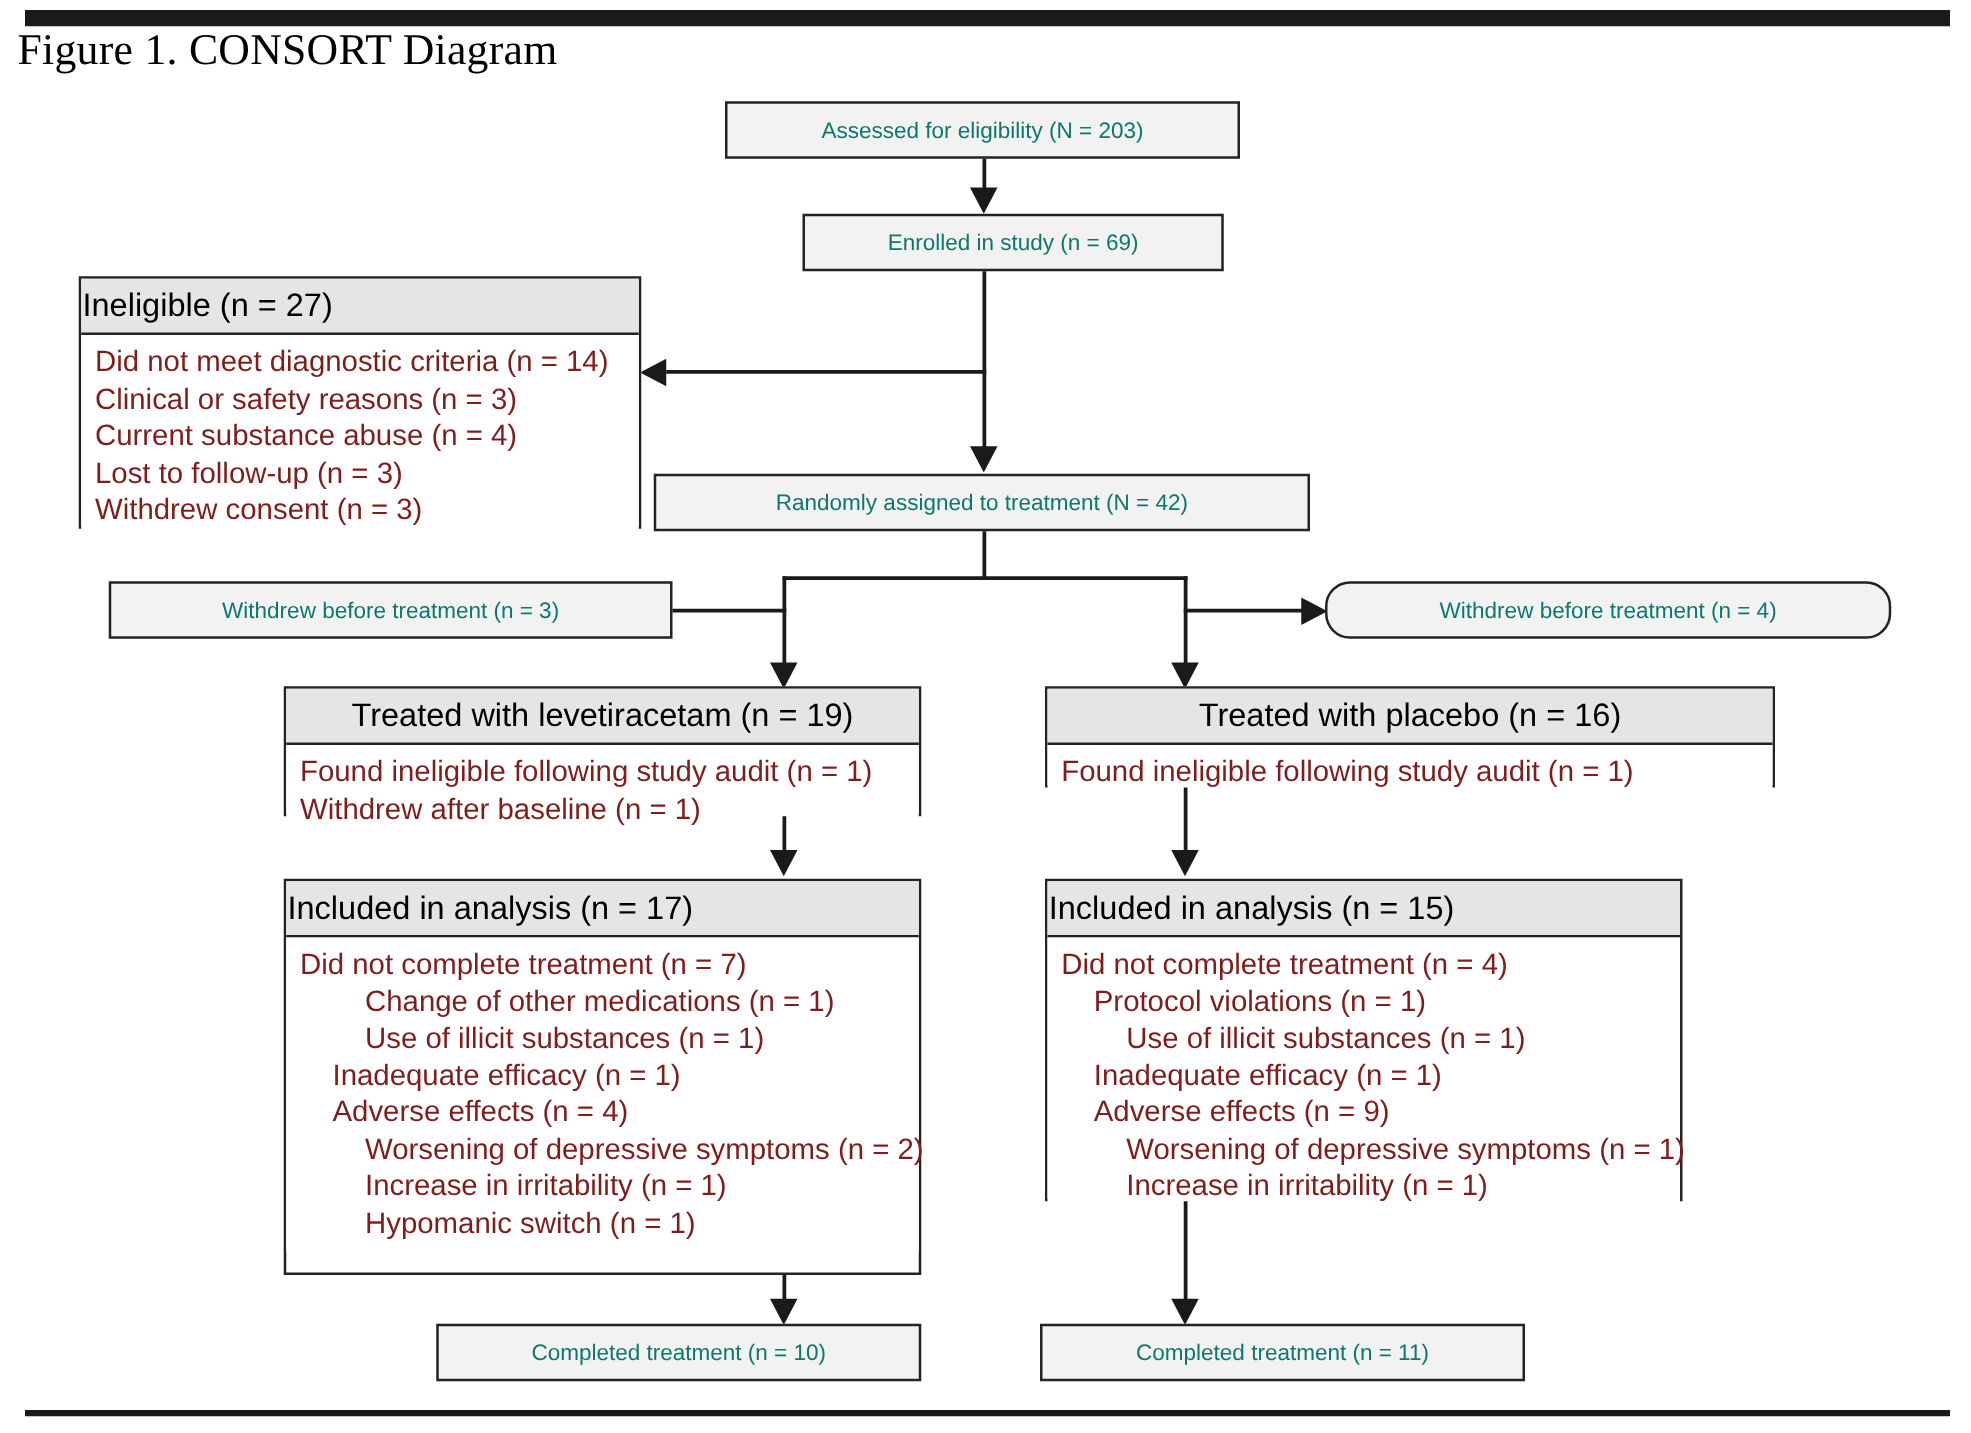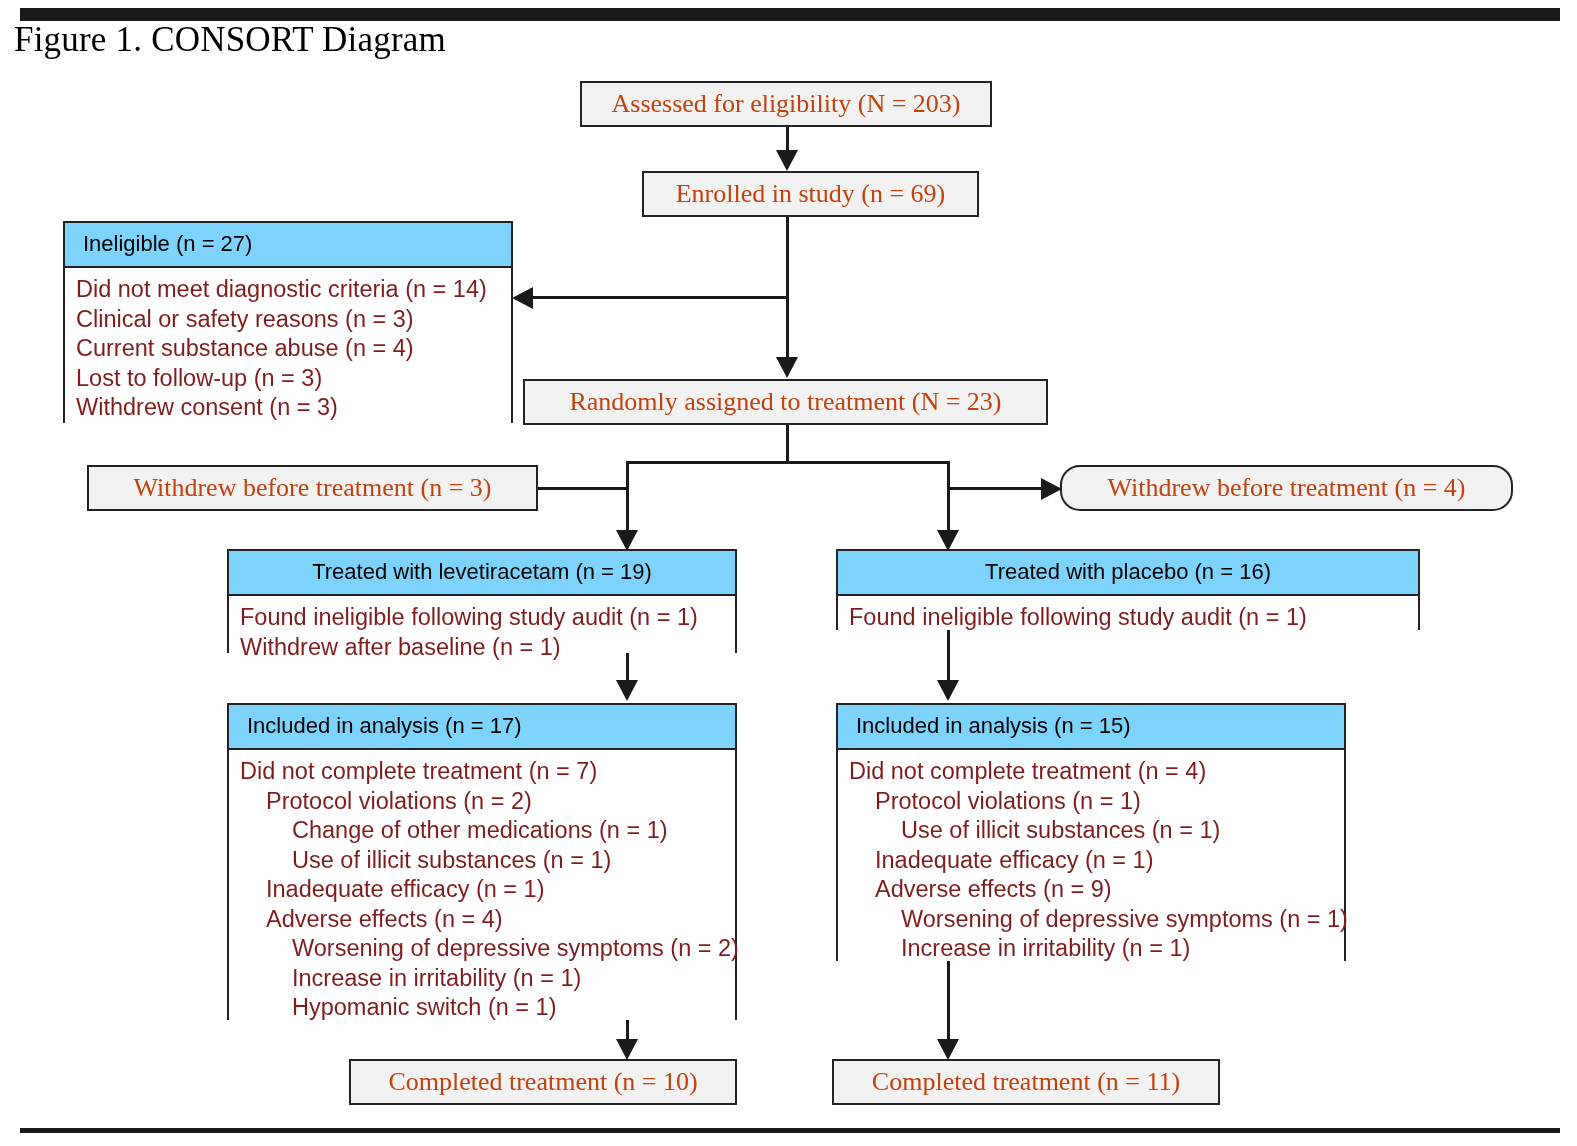--- a/index.html
+++ b/index.html
@@ -54,41 +54,40 @@
   .box {
     position: absolute;
     box-sizing: border-box;
     border: 2.5px solid #232323;
     background: #f2f2f2;
     display: flex;
     align-items: center;
     justify-content: center;
   }
   .box .box-text {
+    font-size: 18px;
+    line-height: 30px;
+    white-space: nowrap;
+    color: #0f766e;
+  }
+
+  
+  .box2 {
+    position: absolute;
+    box-sizing: border-box;
+    border: 2.5px solid #232323;
+    background: #ffffff;
+  }
+  .box2 .hdr {
+    box-sizing: border-box;
+    background: #e5e5e5;
+    border-bottom: 2.5px solid #232323;
     font-size: 26px;
     line-height: 30px;
-    white-space: nowrap;
-    color: #c2410c;
-    font-family: Liberation Serif, serif;
-  }
-
-  
-  .box2 {
-    position: absolute;
-    box-sizing: border-box;
-    border: 2.5px solid #232323;
-    background: #ffffff;
-  }
-  .box2 .hdr {
-    box-sizing: border-box;
-    background: #7dd3fc;
-    border-bottom: 2.5px solid #232323;
-    font-size: 22px;
-    line-height: 30px;
-    padding: 6px 0 7px 18px;
+    padding: 6px 0 7px 1px;
     white-space: nowrap;
   }
   .box2 .hdr.ctr {
     text-align: center;
     padding-left: 0;
   }
   .box2 .body {
     box-sizing: border-box;
     padding: 7px 8px 8px 11px;
     background: #ffffff;
@@ -164,21 +163,21 @@
     <div class="body">
       <div class="li ind0">Did not meet diagnostic criteria (n = 14)</div>
       <div class="li ind0">Clinical or safety reasons (n = 3)</div>
       <div class="li ind0">Current substance abuse (n = 4)</div>
       <div class="li ind0">Lost to follow-up (n = 3)</div>
       <div class="li ind0">Withdrew consent (n = 3)</div>
     </div>
   </div>
 
   <div class="box" style="left:523px; top:379px; width:525px; height:46px;">
-    <span class="box-text">Randomly assigned to treatment (N = 23)</span>
+    <span class="box-text">Randomly assigned to treatment (N = 42)</span>
   </div>
 
   <div class="vline" style="left:786px; top:425px; height:39px;"></div>
   <div class="hline" style="left:626px; top:461px; width:324px;"></div>
 
   <div class="vline" style="left:626px; top:461px; height:72px;"></div>
   <div class="arrow-down" style="left:616px; top:530px;"></div>
 
   <div class="vline" style="left:947px; top:461px; height:72px;"></div>
   <div class="arrow-down" style="left:937px; top:530px;"></div>
@@ -215,21 +214,20 @@
   <div class="vline" style="left:626px; top:653px; height:30px;"></div>
   <div class="arrow-down" style="left:616px; top:680px;"></div>
 
   <div class="vline" style="left:947px; top:630px; height:53px;"></div>
   <div class="arrow-down" style="left:937px; top:680px;"></div>
 
   <div class="box2" style="left:227px; top:703px; width:510px; height:317px;">
     <div class="hdr">Included in analysis (n = 17)</div>
     <div class="body">
       <div class="li ind0">Did not complete treatment (n = 7)</div>
-      <div class="li ind1">Protocol violations (n = 2)</div>
       <div class="li ind2">Change of other medications (n = 1)</div>
       <div class="li ind2">Use of illicit substances (n = 1)</div>
       <div class="li ind1">Inadequate efficacy (n = 1)</div>
       <div class="li ind1">Adverse effects (n = 4)</div>
       <div class="li ind2">Worsening of depressive symptoms (n = 2)</div>
       <div class="li ind2">Increase in irritability (n = 1)</div>
       <div class="li ind2">Hypomanic switch (n = 1)</div>
     </div>
   </div>
 

